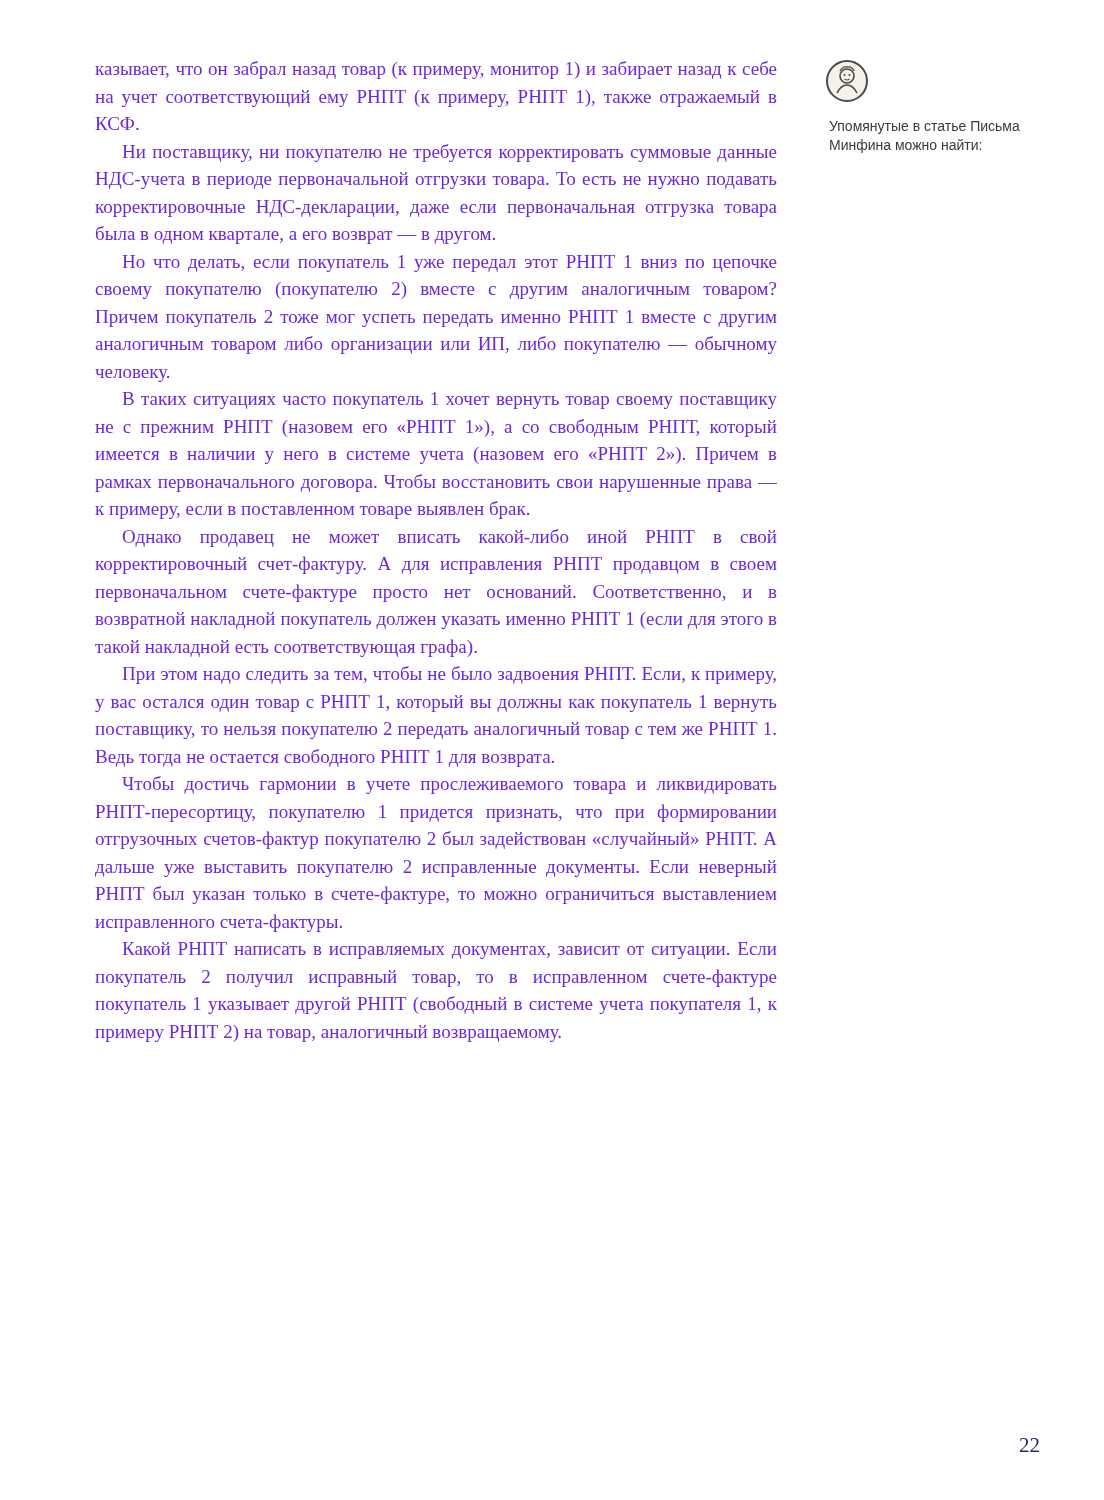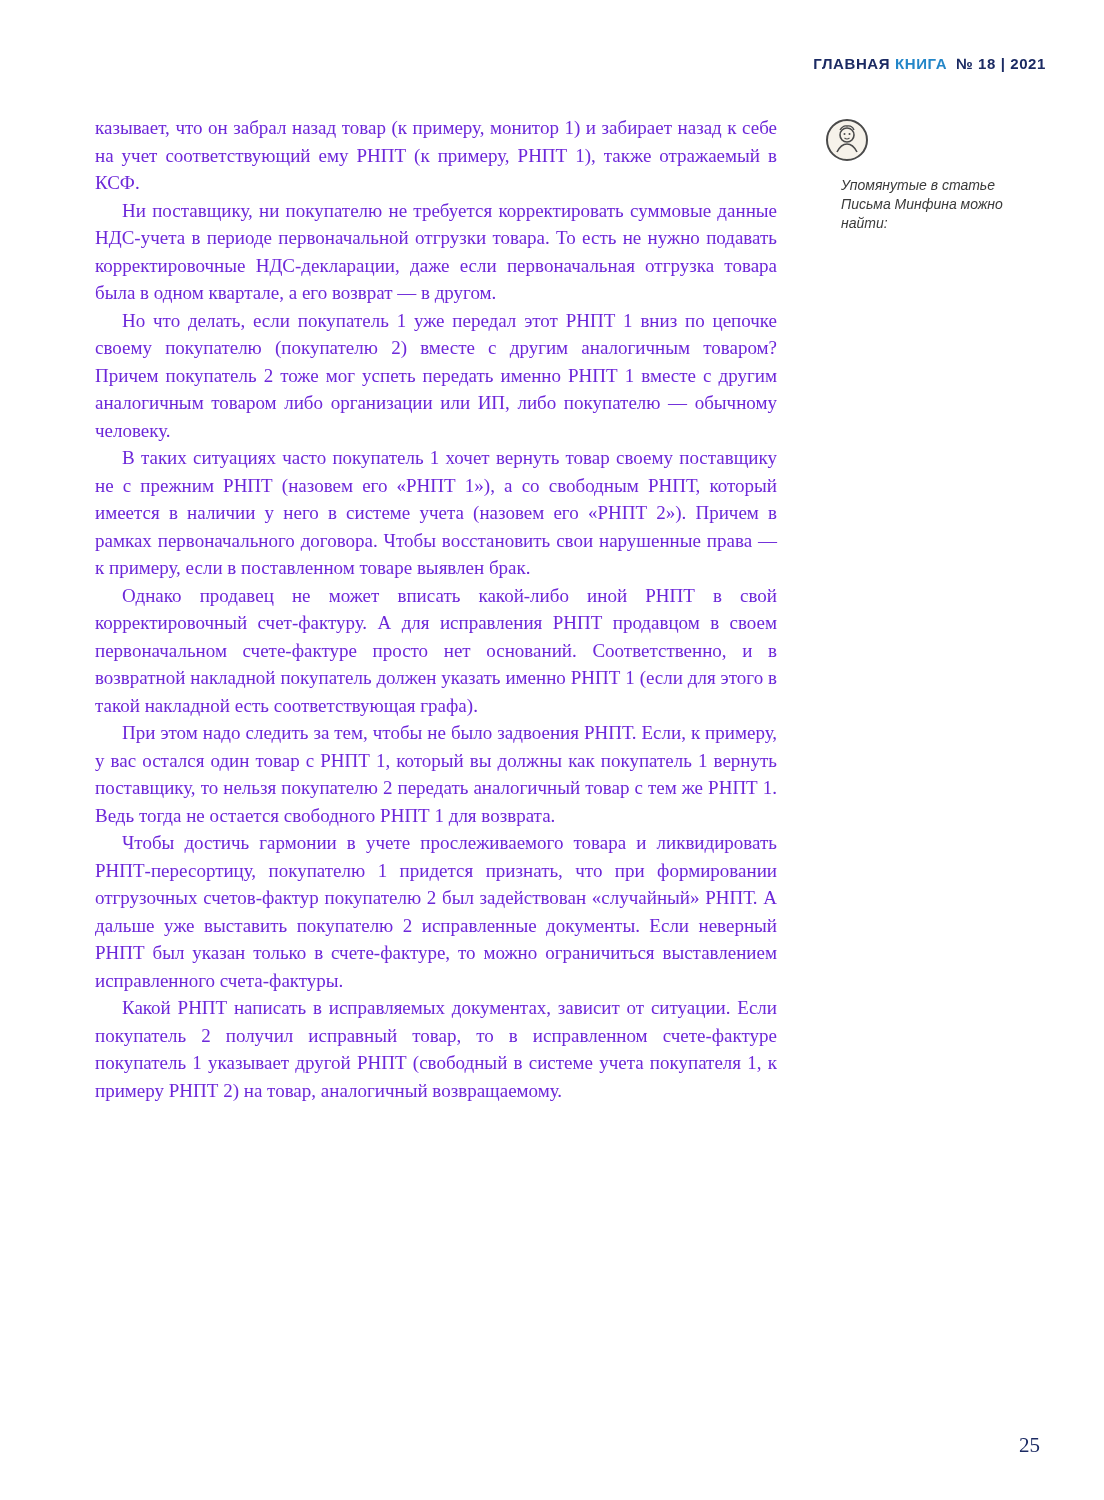--- a/index.html
+++ b/index.html
@@ -42,41 +42,36 @@
     font-size: 14px;
     line-height: 19px;
     color: #3a3a3a;
     padding-top: 4px;
   }
   .stamp {
     width: 44px;
     height: 44px;
     margin-bottom: 14px;
   }
-  .note-intro { margin: 0 0 2px 16px; font-style: italic; }
+  .note-intro { margin: 0 0 2px 4px; }
   .note-bold { margin: 0; font-weight: bold; color: #1b2a63; }
   .page-number {
     position: absolute;
     right: 64px;
     bottom: 42px;
     font-family: "Liberation Serif", serif;
     font-size: 21px;
     color: #1b2a63;
   }
 </style>
 </head>
 <body>
 
 <div class="page">
 
-  <header class="page-header">
-    <span class="brand-primary">ГЛАВНАЯ</span>
-    <span class="brand-secondary">КНИГА</span>
-    <span class="issue">№ 18 | 2021</span>
-  </header>
 
   <div class="content">
 
     <main class="article">
       <p class="para no-indent">казывает, что он забрал назад товар (к примеру, монитор 1) и забирает назад к себе на учет соответствующий ему РНПТ (к примеру, РНПТ 1), также отражаемый в КСФ.</p>
       <p class="para">Ни поставщику, ни покупателю не требуется корректировать суммовые данные НДС-учета в периоде первоначальной отгрузки товара. То есть не нужно подавать корректировочные НДС-декларации, даже если первоначальная отгрузка товара была в одном квартале, а его возврат — в другом.</p>
       <p class="para">Но что делать, если покупатель 1 уже передал этот РНПТ 1 вниз по цепочке своему покупателю (покупателю 2) вместе с другим аналогичным товаром? Причем покупатель 2 тоже мог успеть передать именно РНПТ 1 вместе с другим аналогичным товаром либо организации или ИП, либо покупателю — обычному человеку.</p>
       <p class="para">В таких ситуациях часто покупатель 1 хочет вернуть товар своему поставщику не с прежним РНПТ (назовем его «РНПТ 1»), а со свободным РНПТ, который имеется в наличии у него в системе учета (назовем его «РНПТ 2»). Причем в рамках первоначального договора. Чтобы восстановить свои нарушенные права — к примеру, если в поставленном товаре выявлен брак.</p>
       <p class="para">Однако продавец не может вписать какой-либо иной РНПТ в свой корректировочный счет-фактуру. А для исправления РНПТ продавцом в своем первоначальном счете-фактуре просто нет оснований. Соответственно, и в возвратной накладной покупатель должен указать именно РНПТ 1 (если для этого в такой накладной есть соответствующая графа).</p>
       <p class="para">При этом надо следить за тем, чтобы не было задвоения РНПТ. Если, к примеру, у вас остался один товар с РНПТ 1, который вы должны как покупатель 1 вернуть поставщику, то нельзя покупателю 2 передать аналогичный товар с тем же РНПТ 1. Ведь тогда не остается свободного РНПТ 1 для возврата.</p>
@@ -94,15 +89,15 @@
           <path d="M19.5 20 q2.5 2 5 0" fill="none" stroke="#4a4a4a" stroke-width="1.2"></path>
           <path d="M12 34 q4 -8 10 -8 q6 0 10 8" fill="none" stroke="#4a4a4a" stroke-width="1.6"></path>
           <path d="M15 12 q3 -5 7 -4 q5 -1 7 4" fill="none" stroke="#4a4a4a" stroke-width="1.4"></path>
         </svg>
       </div>
       <p class="note-intro">Упомянутые в статье Письма Минфина можно найти:</p>
     </aside>
 
   </div>
 
-  <div class="page-number">25</div>
+  <div class="page-number">22</div>
 
 </div>
 
 </body></html>

